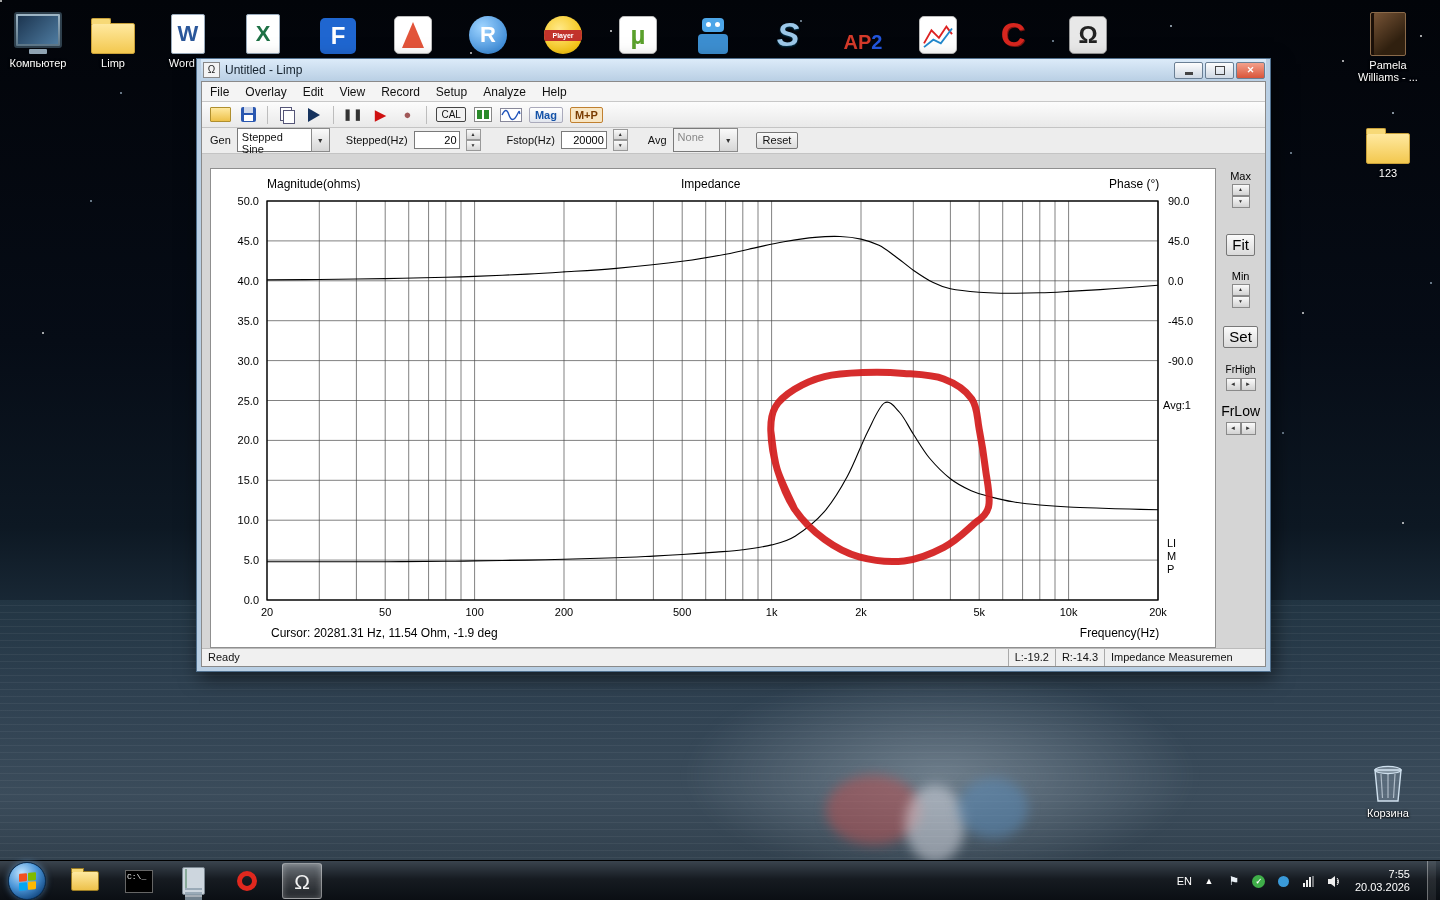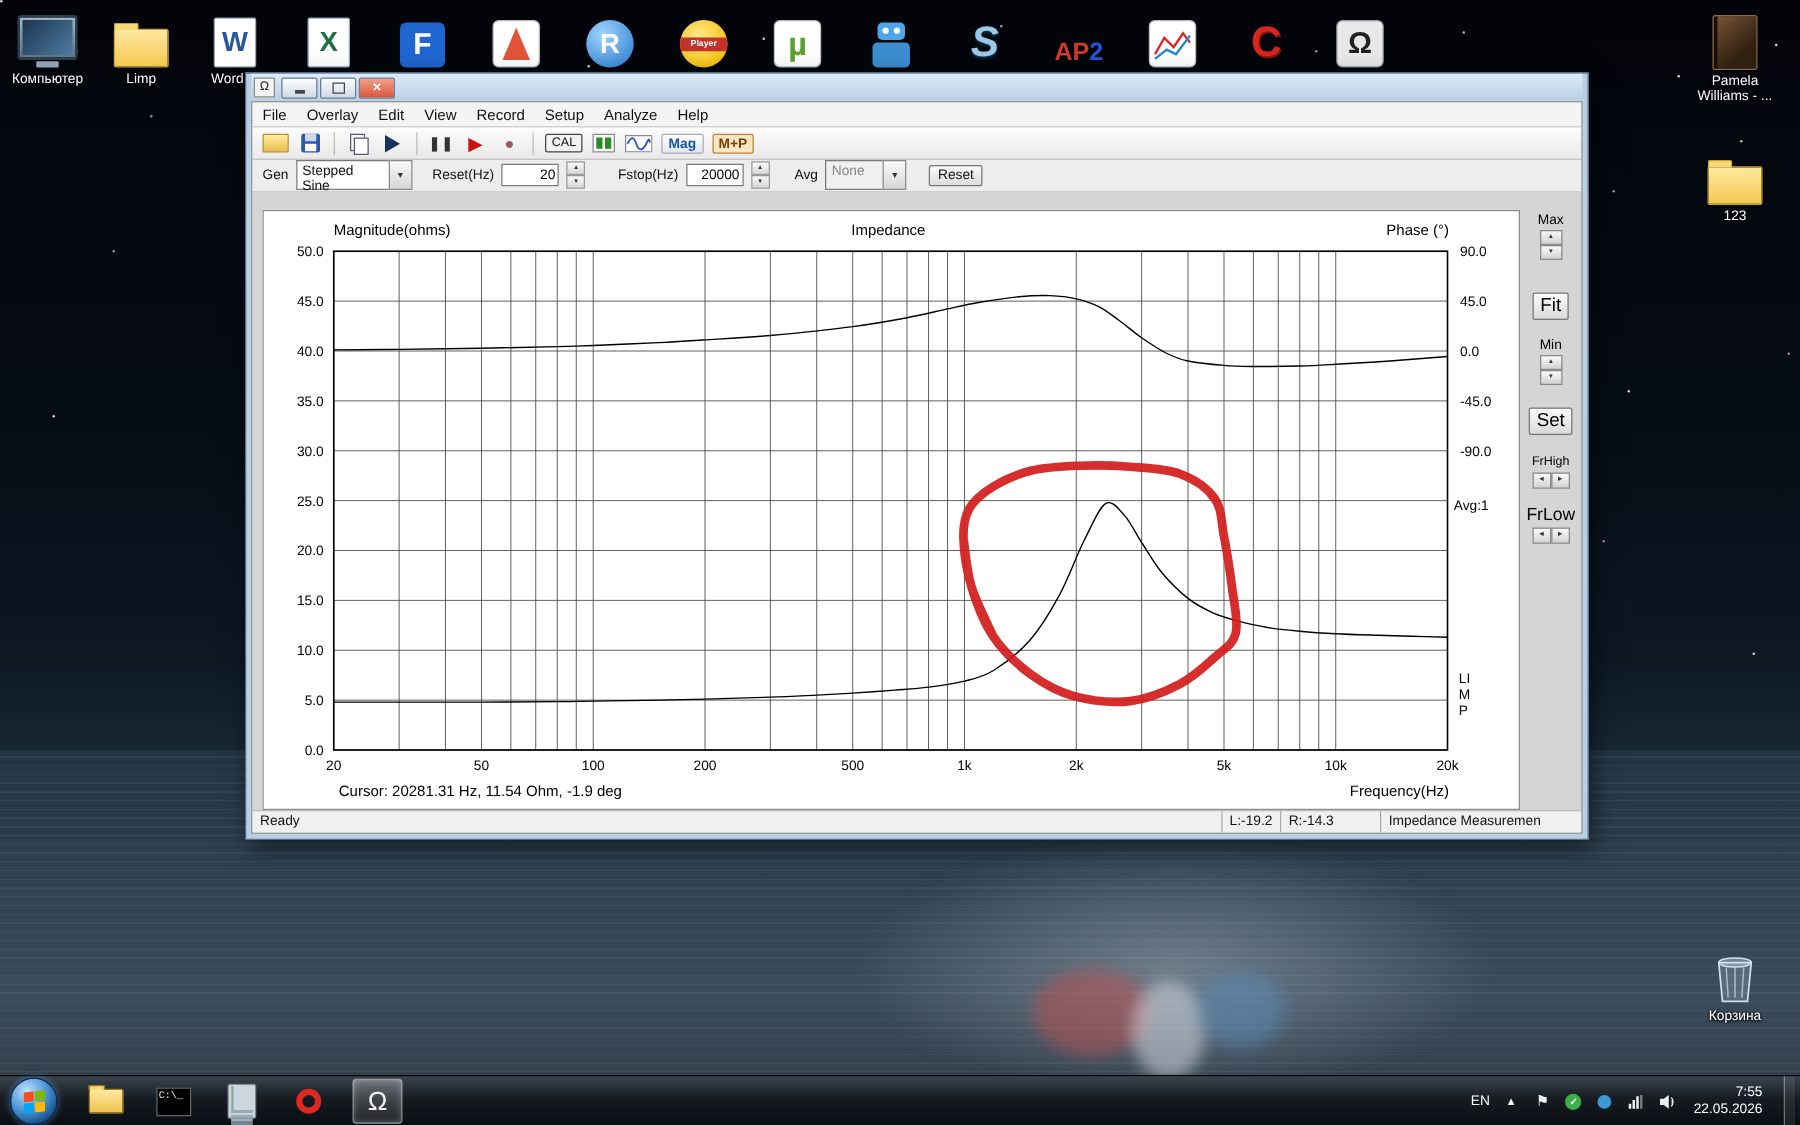--- a/index.html
+++ b/index.html
@@ -108,21 +108,21 @@
   .scalepanel{width:49px;display:flex;flex-direction:column;align-items:center;font-size:11px;color:#000;}
   .sp-lbl{margin-top:0;}
   .sp-vspin{display:flex;flex-direction:column;margin-top:2px;}
   .sp-vspin span{width:16px;height:10px;border:1px solid #8a8a8a;background:linear-gradient(#fafafa,#d2d2d2);font-size:5px;line-height:9px;text-align:center;color:#333;}
   .sp-btn{border:1px solid #777;background:linear-gradient(#fbfbfb,#dadada);font-size:15px;padding:1px 5px 2px;border-radius:2px;}
   .sp-hspin{display:flex;margin-top:3px;}
   .sp-hspin span{width:13px;height:11px;border:1px solid #8a8a8a;background:linear-gradient(#fafafa,#d2d2d2);font-size:6px;line-height:10px;text-align:center;color:#333;}
   .statusbar{height:18px;background:#f0f0f0;border-top:1px solid #bbb;display:flex;align-items:center;font-size:11px;color:#111;}
   .st-ready{flex:1;padding-left:6px;}
   .st-seg{border-left:1px solid #aaa;height:100%;display:flex;align-items:center;padding:0 6px;white-space:nowrap;overflow:hidden;}
-  .st-mode{width:148px;margin-left:31px;}
+  .st-mode{width:148px;}
   
   #taskbar{position:absolute;left:0;top:860px;width:1440px;height:40px;
     background:linear-gradient(#3a444e,#161b21 45%,#0a0e13);border-top:1px solid #000;display:flex;align-items:center;}
   .orb{width:36px;height:36px;border-radius:50%;margin-left:8px;
     background:radial-gradient(circle at 35% 28%,#bfe3ff,#4a95d8 45%,#0d3f77 85%);
     border:1px solid #0a2f55;display:flex;align-items:center;justify-content:center;box-shadow:0 0 6px rgba(120,190,255,.5);}
   .orb-flag{display:grid;grid-template-columns:8px 8px;grid-template-rows:8px 8px;gap:1px;transform:skewY(-6deg);}
   .orb-flag i{display:block;border-radius:1px;}
   .tb-apps{display:flex;gap:16px;margin-left:20px;align-items:center;}
   .tb-app{width:38px;height:34px;display:flex;align-items:center;justify-content:center;border-radius:3px;}
@@ -293,20 +293,21 @@
         <ellipse cx="20" cy="12" rx="13" ry="3.6" fill="rgba(220,235,245,0.35)" stroke="#cfe0ee" stroke-width="1.2"></ellipse>
         <path d="M13 16 L14.5 40 M20 16 L20 40 M27 16 L25.5 40" stroke="rgba(230,240,250,0.6)" stroke-width="1.2" fill="none"></path>
       </svg>
     </div>
     <div class="dic-label">Корзина</div>
   </div>
 
   <div id="win">
     <div class="titlebar">
       <span class="app-ico">Ω</span>
+      <span class="title-text">Untitled - Limp</span>
       <span class="winbtns">
         <span class="wbtn">
             <span class="min-glyph"></span>
           </span>
         <span class="wbtn">
             <span class="max-glyph"></span>
           </span>
         <span class="wbtn close">✕</span>
       </span>
     </div>
@@ -363,21 +364,21 @@
         <span class="magbtn">Mag</span>
         <span class="mpbtn">M+P</span>
       </div>
 
       <div class="ctrlrow">
         <span>Gen</span>
         <span class="combo">
           <span class="combo-text">Stepped Sine</span>
           <span class="combo-btn">▼</span>
         </span>
-        <span style="margin-left:10px;">Reset(Hz)</span>
+        <span style="margin-left:10px;">Stepped(Hz)</span>
         <input class="num" value="20" style="">
         <span class="vspin">
             <span>▲</span>
             <span>▼</span>
           </span>
         <span style="margin-left:20px;">Fstop(Hz)</span>
         <input class="num" value="20000" style="">
         <span class="vspin">
             <span>▲</span>
             <span>▼</span>
@@ -556,18 +557,18 @@
           </span>
       </span>
       <span class="tray-ico">
         <svg width="14" height="13" viewBox="0 0 14 13">
             <polygon points="1,4 4,4 8,1 8,12 4,9 1,9" fill="#eee"></polygon>
             <path d="M10 3 A5 5 0 0 1 10 10 M10.5 5 A3 3 0 0 1 10.5 8" stroke="#eee" fill="none" stroke-width="1"></path>
           </svg>
       </span>
       <span class="clock">
         <div>7:55</div>
-        <div>22.05.2026</div>
+        <div>20.03.2026</div>
       </span>
       <span class="showdesk"></span>
     </div>
   </div>
 </div>
 
 </body></html>

